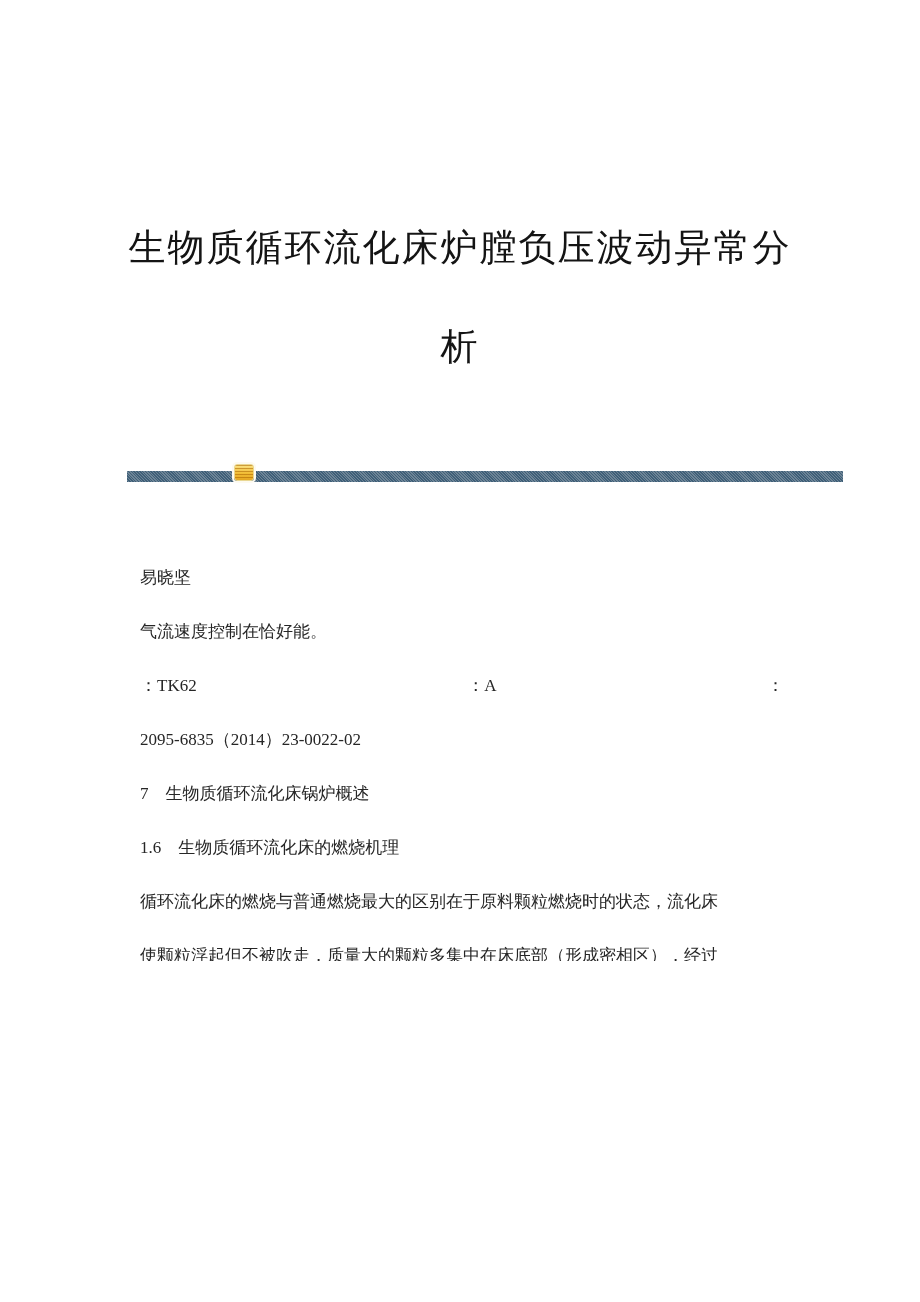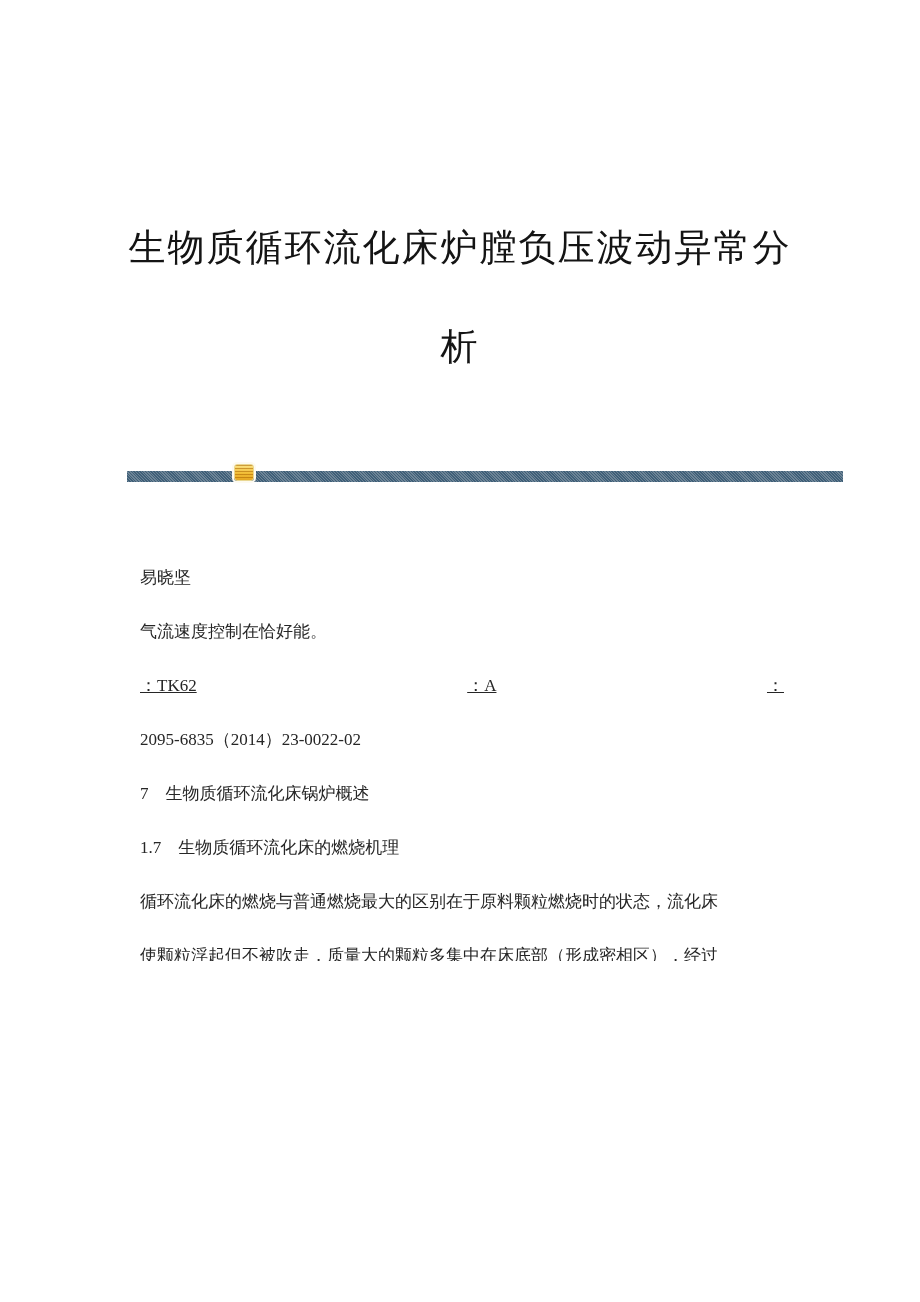--- a/index.html
+++ b/index.html
@@ -66,21 +66,20 @@
   }
   .line {
     height: 54px;
     display: flex;
     align-items: center;
     white-space: nowrap;
   }
   .line.justify {
     width: 644px;
     justify-content: space-between;
-    text-decoration: underline;
   }
 </style>
 </head>
 <body>
 
 <div class="page">
 
   <div class="doc-title">
     <div>生物质循环流化床炉膛负压波动异常分</div>
     <div>析</div>
@@ -92,18 +91,18 @@
   <div class="content">
     <div class="line">易晓坚</div>
     <div class="line">气流速度控制在恰好能。</div>
     <div class="line justify">
       <span>：TK62</span>
       <span>：A</span>
       <span>：</span>
     </div>
     <div class="line">2095-6835（2014）23-0022-02</div>
     <div class="line">7　生物质循环流化床锅炉概述</div>
-    <div class="line">1.7　生物质循环流化床的燃烧机理</div>
+    <div class="line">1.6　生物质循环流化床的燃烧机理</div>
     <div class="line">循环流化床的燃烧与普通燃烧最大的区别在于原料颗粒燃烧时的状态，流化床</div>
     <div class="line">使颗粒浮起但不被吹走，质量大的颗粒多集中在床底部（形成密相区），经过</div>
   </div>
 
 </div>
 
 </body></html>

